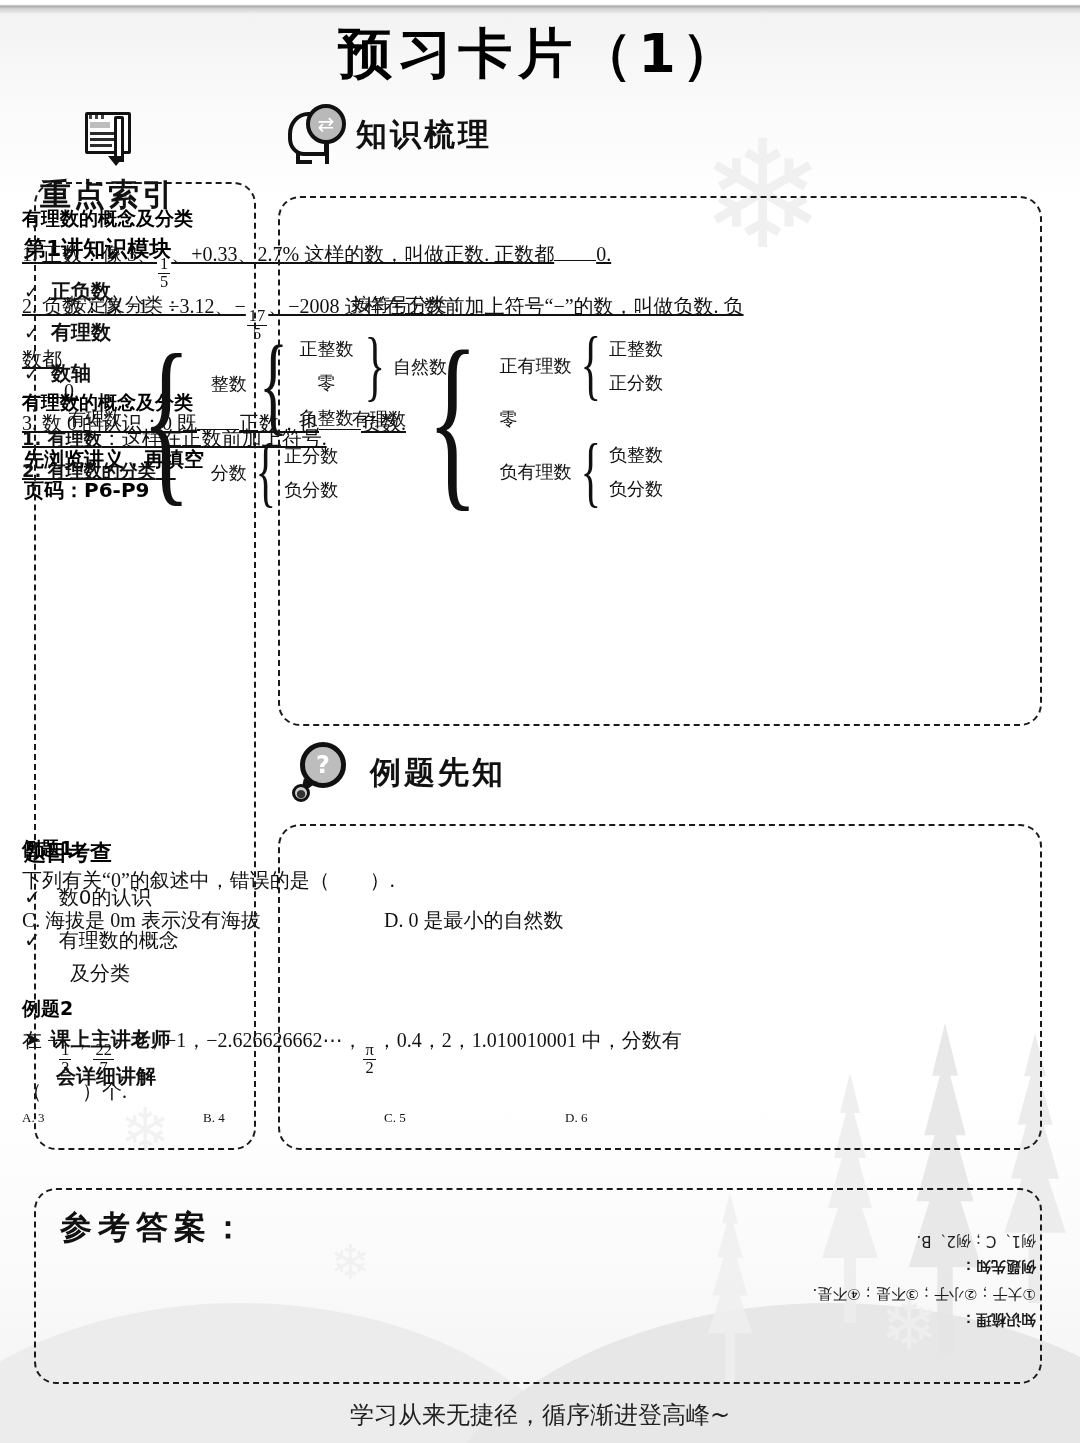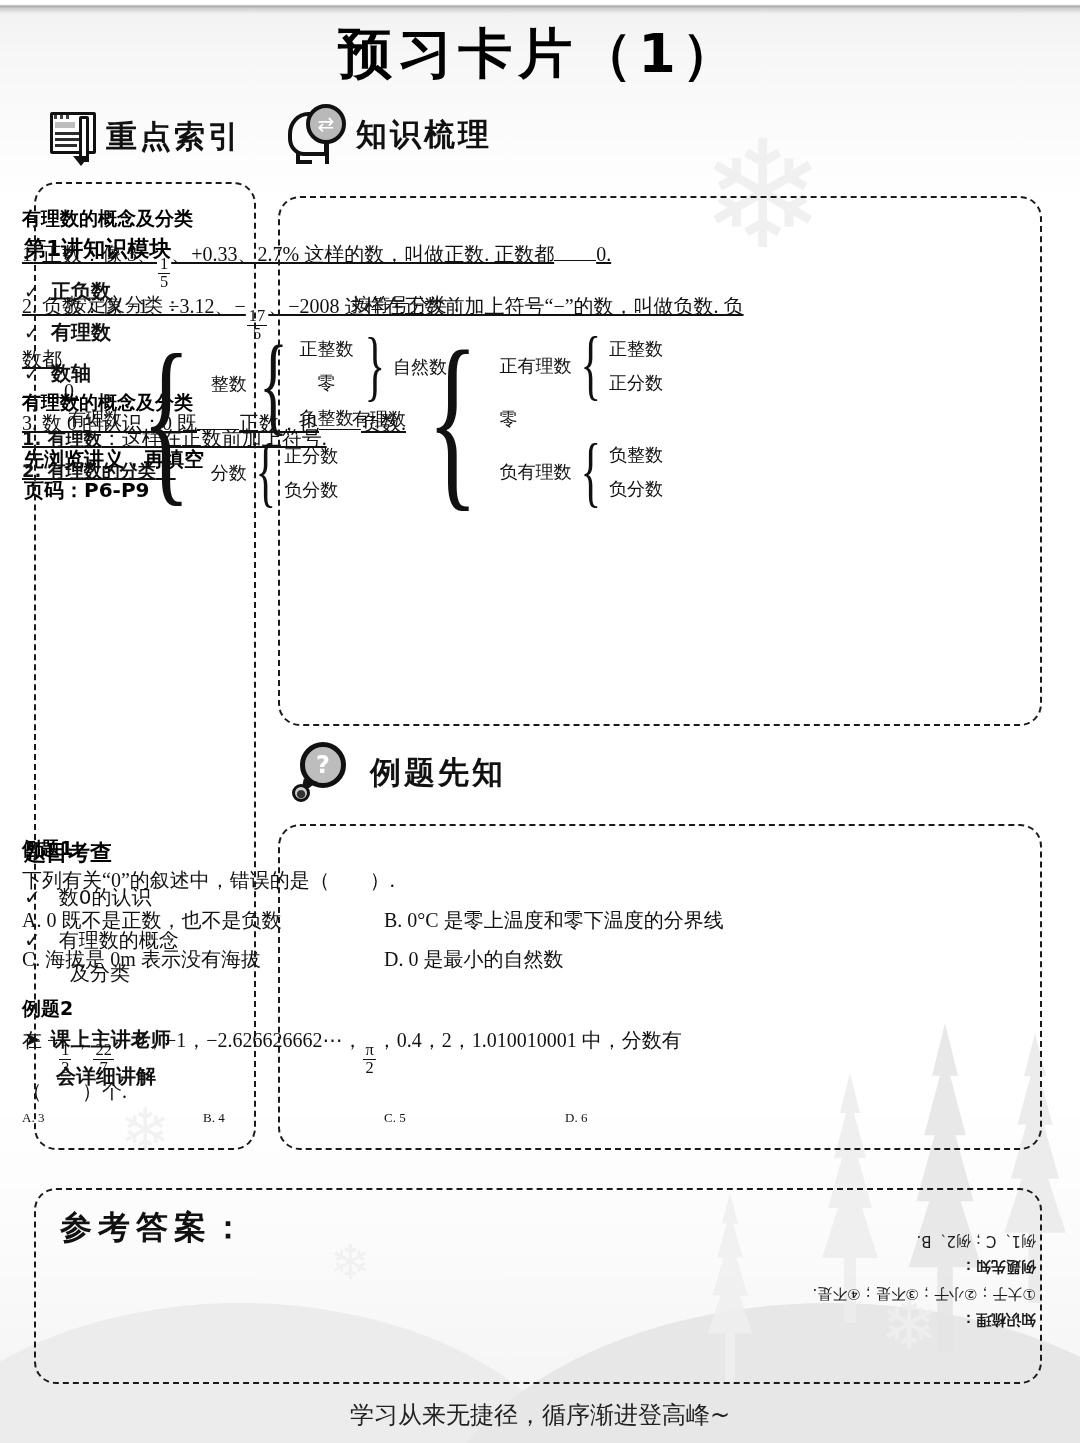--- a/index.html
+++ b/index.html
@@ -247,21 +247,21 @@
     <div class="snow" style="left:120px; top:1100px; font-size:60px; color:#f2f2f2;">❄</div>
   </div>
 
   <div class="topstrip">
       <span class="ghost">　</span>
     </div>
 
   <div class="title">预习卡片（1）</div>
 
   <div class="sec-heads">
-    <div class="sec-head" style="left:50px; top:6px;">
+    <div class="sec-head" style="left:40px; top:6px;flex-direction:column;">
       <span class="icon-doc">
         <span class="sheet"></span>
         <span class="tabrow"></span>
         <span class="grayblock"></span>
         <span class="bar" style="top:22px; width:30px;"></span>
         <span class="bar" style="top:28px; width:30px;"></span>
         <span class="bar" style="top:34px; width:22px;"></span>
         <span class="pencil"></span>
         <span class="tip"></span>
       </span>
@@ -429,24 +429,20 @@
     </span>
     <span class="sec-label" style="margin-left:10px;">例题先知</span>
   </div>
 
   <div class="box" id="examples"></div>
 
   <div class="ex" style="top:836px;">
     <div class="ex-h">例题1</div>
     <div class="ex-q">下列有关“0”的叙述中，错误的是（　　）.</div>
     <div class="ex-opts">
-      <div>A. 0 既不是正数，也不是负数</div>
-      <div>B. 0°C 是零上温度和零下温度的分界线</div>
-    </div>
-    <div class="ex-opts">
       <div>C. 海拔是 0m 表示没有海拔</div>
       <div>D. 0 是最小的自然数</div>
     </div>
   </div>
 
   <div class="ex" style="top:996px;">
     <div class="ex-h">例题2</div>
     <div class="ex-q">
       <span>在 −</span><span class="frac">
           <span class="num">1</span>

